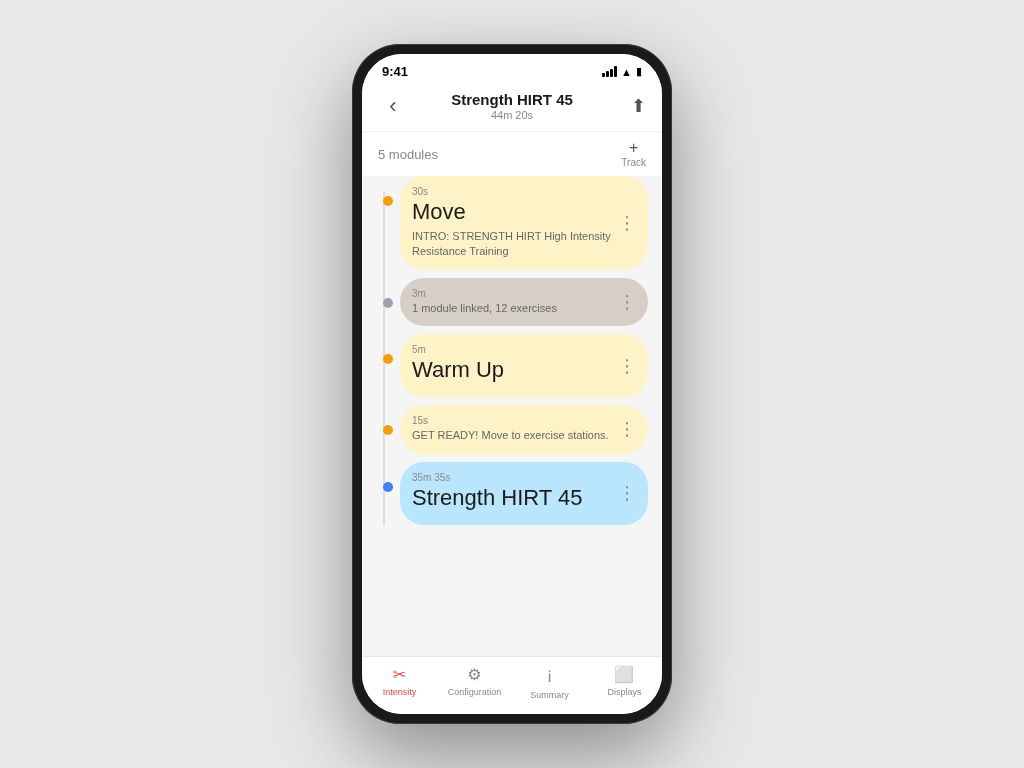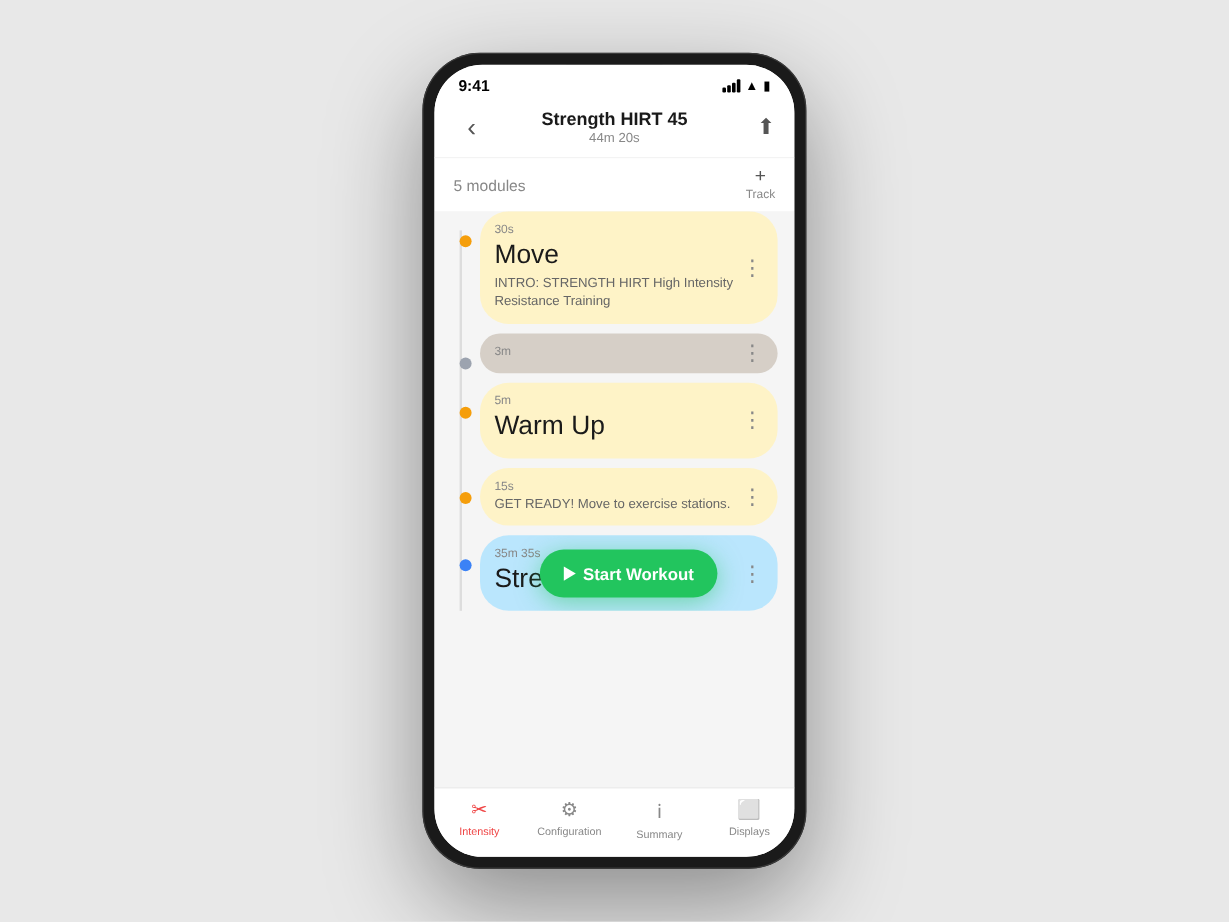--- a/index.html
+++ b/index.html
@@ -379,20 +379,21 @@
             <div class="module-title">Move</div>
             <div class="module-desc">INTRO: STRENGTH HIRT High Intensity Resistance Training</div>
             <span class="module-more">⋮</span>
           </div>
         </div>
 
         <div class="card-row">
           <div class="dot" style="background:#9ca3af; left:-17px; top:20px;"></div>
           <div class="module-card gray">
             <div class="module-duration">3m</div>
+            <div class="module-desc">1 module linked, 12 exercises</div>
             <span class="module-more">⋮</span>
           </div>
         </div>
 
         <div class="card-row">
           <div class="dot" style="background:#f59e0b; left:-17px; top:20px;"></div>
           <div class="module-card yellow">
             <div class="module-duration">5m</div>
             <div class="module-title">Warm Up</div>
             <span class="module-more">⋮</span>
@@ -408,26 +409,20 @@
           </div>
         </div>
 
         <div class="card-row last-card-wrapper" style="position:relative;">
           <div class="dot" style="background:#3b82f6; left:-17px; top:20px;"></div>
           <div class="module-card blue" style="position:relative; overflow:hidden; min-height:50px;">
             <div class="module-duration">35m 35s</div>
             <div class="module-title">Strength HIRT 45</div>
             <span class="module-more">⋮</span>
 
-            <div style="position:absolute; top:50%; left:50%; transform:translate(-50%,-50%); z-index:20;">
-              <button class="start-workout-btn">
-                <span class="play-icon"></span>
-                <span>Start Workout</span>
-              </button>
-            </div>
           </div>
         </div>
 
       </div>
     </div>
 
     <div class="bottom-nav">
       <div class="nav-item active">
         <span class="nav-icon" style="color:#ef4444; font-size:16px;">✂</span>
         <span class="nav-label" style="color:#ef4444;">Intensity</span>

